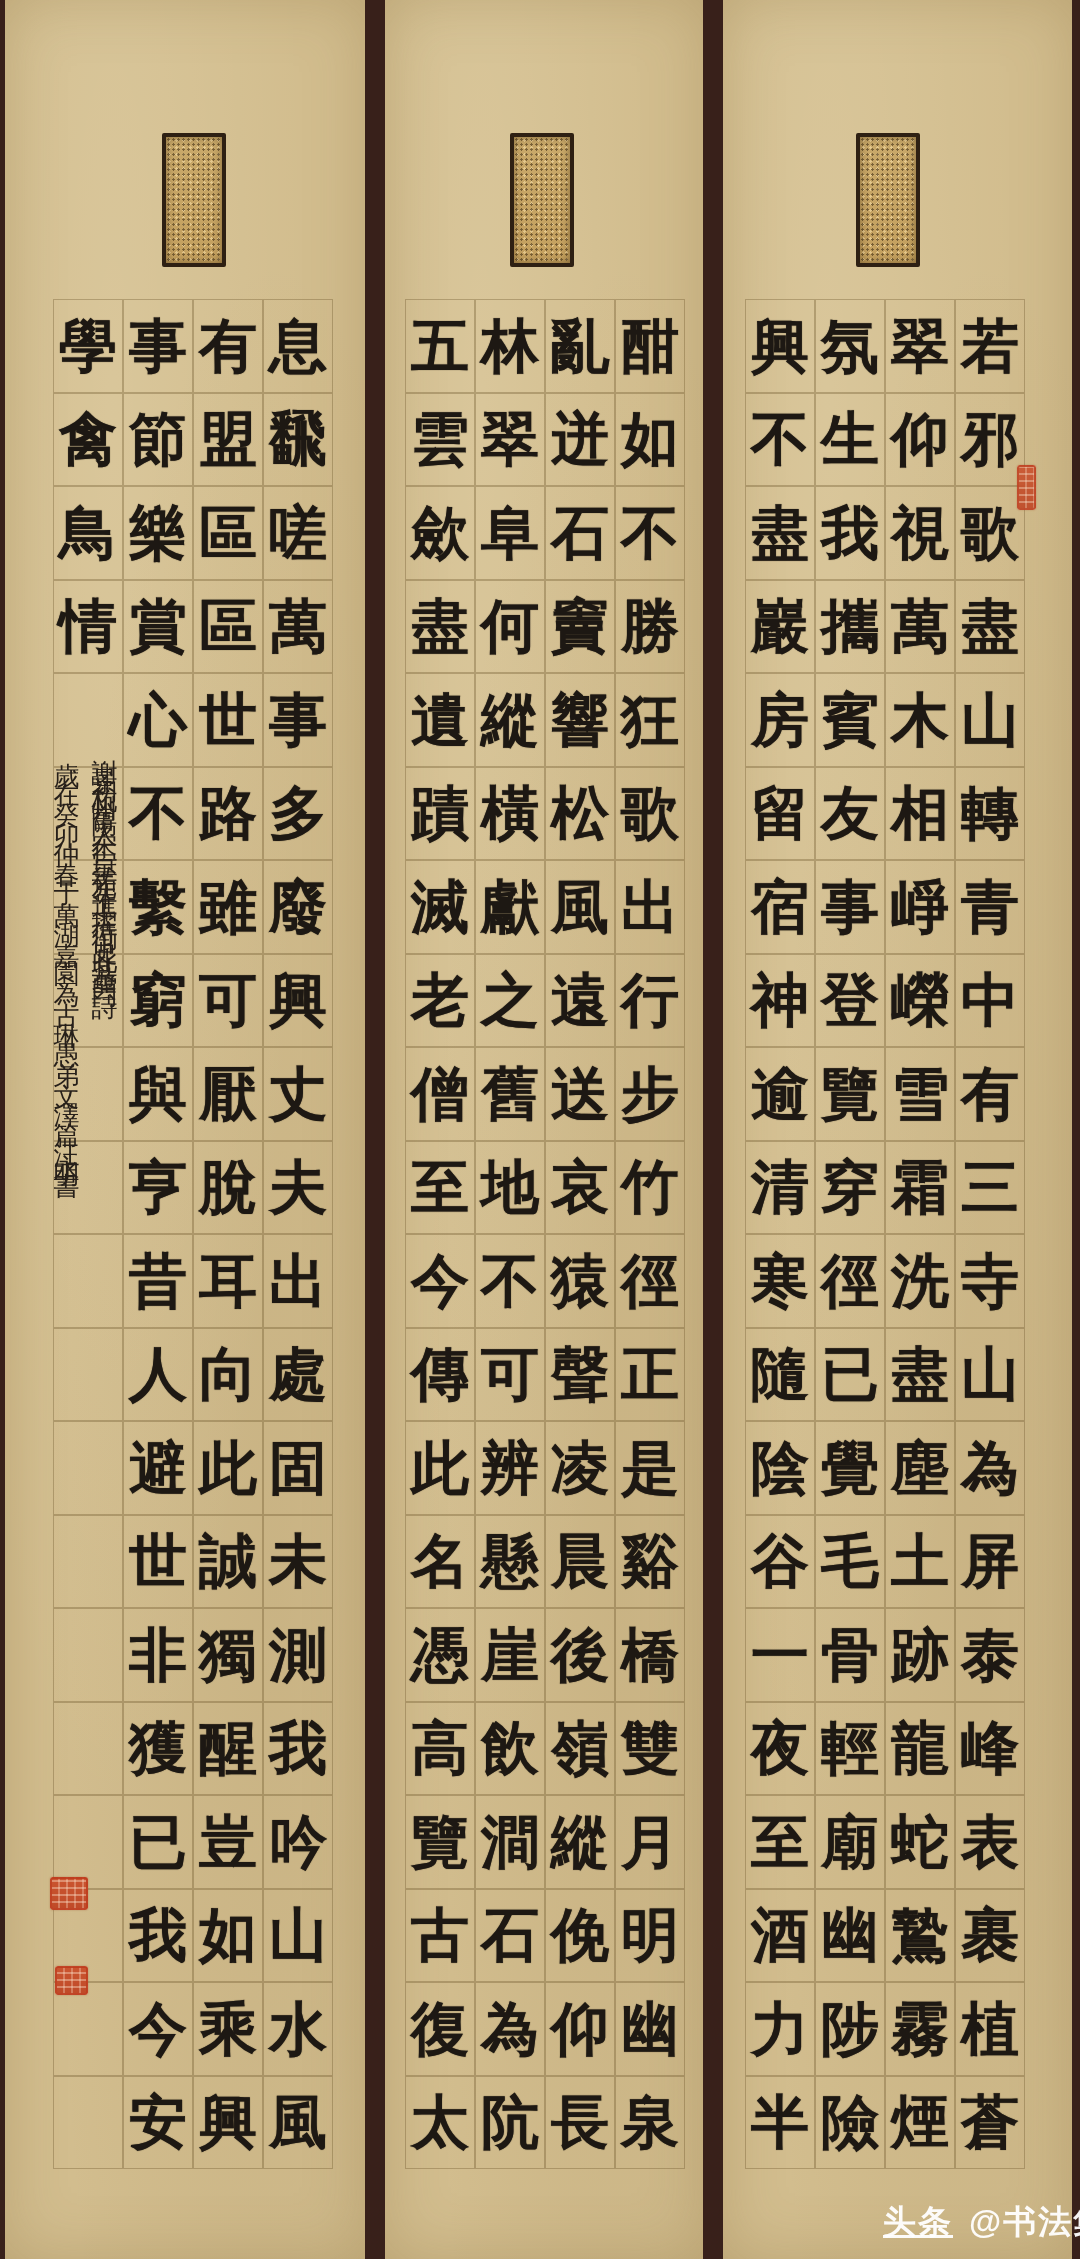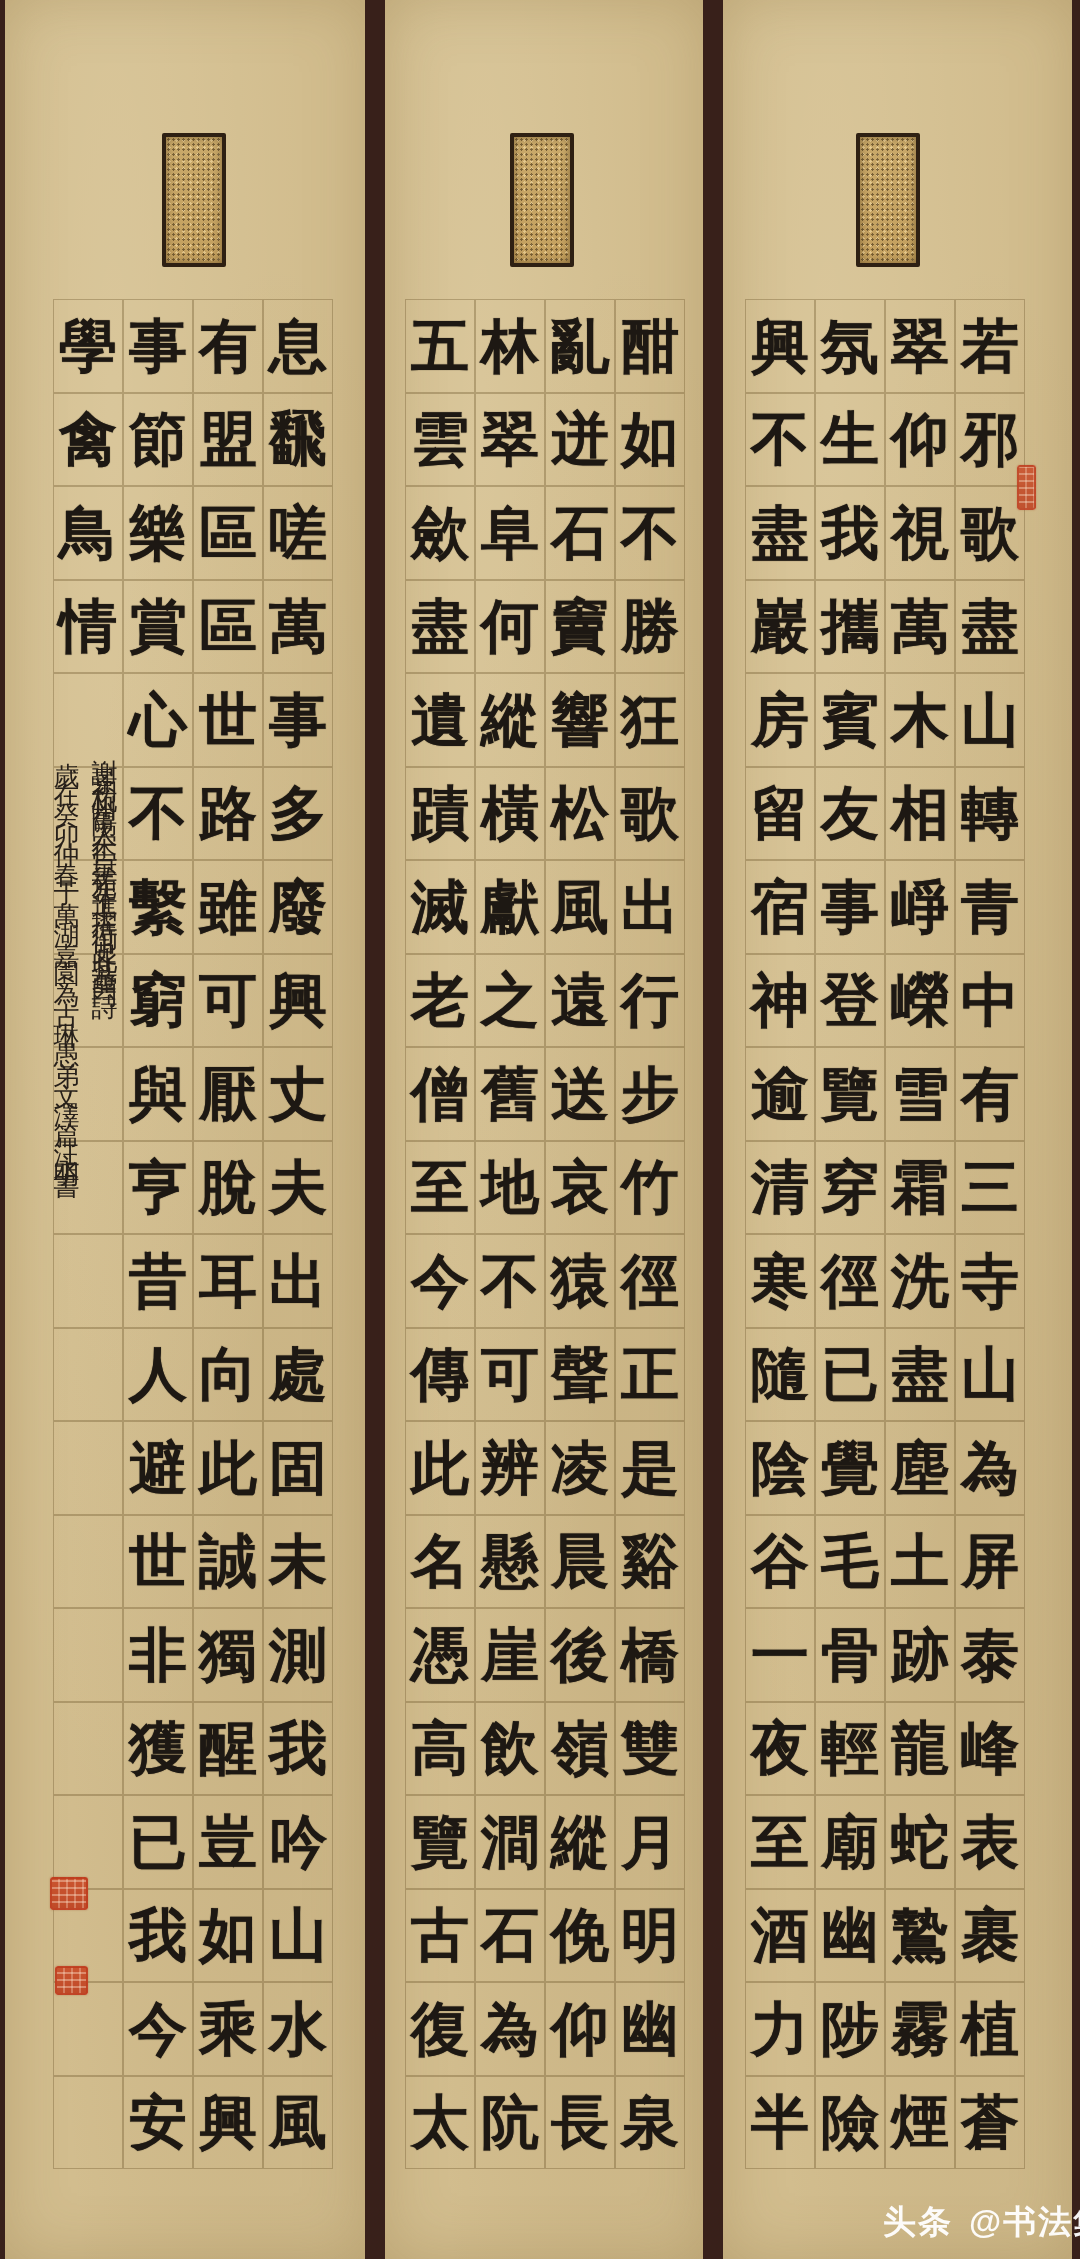--- a/index.html
+++ b/index.html
@@ -59,21 +59,21 @@
   }
   .seal-artist-1{left:45px;top:1877px;width:38px;height:33px;}
   .seal-artist-2{left:50px;top:1966px;width:33px;height:29px;}
   .seal-margin{left:294px;top:465px;width:19px;height:45px;opacity:.92;}
   .watermark{
     position:absolute;left:883px;top:2200px;
     font-family:"Liberation Sans","DejaVu Sans",sans-serif;
     font-size:33px;color:rgba(255,255,255,.95);letter-spacing:2px;
     white-space:nowrap;
   }
-  .watermark .brand{font-weight:900;margin-right:16px;}
+  .watermark .brand{font-weight:900;margin-right:16px;text-decoration:underline;}
   .watermark .handle{font-weight:700;}
 </style>
 </head>
 <body>
 
 <div class="stage">
 
   <div class="panel panel-right">
     <div class="header-seal" style="left:133px;"></div>
     <div class="grid" style="left:22px;width:280px;">

